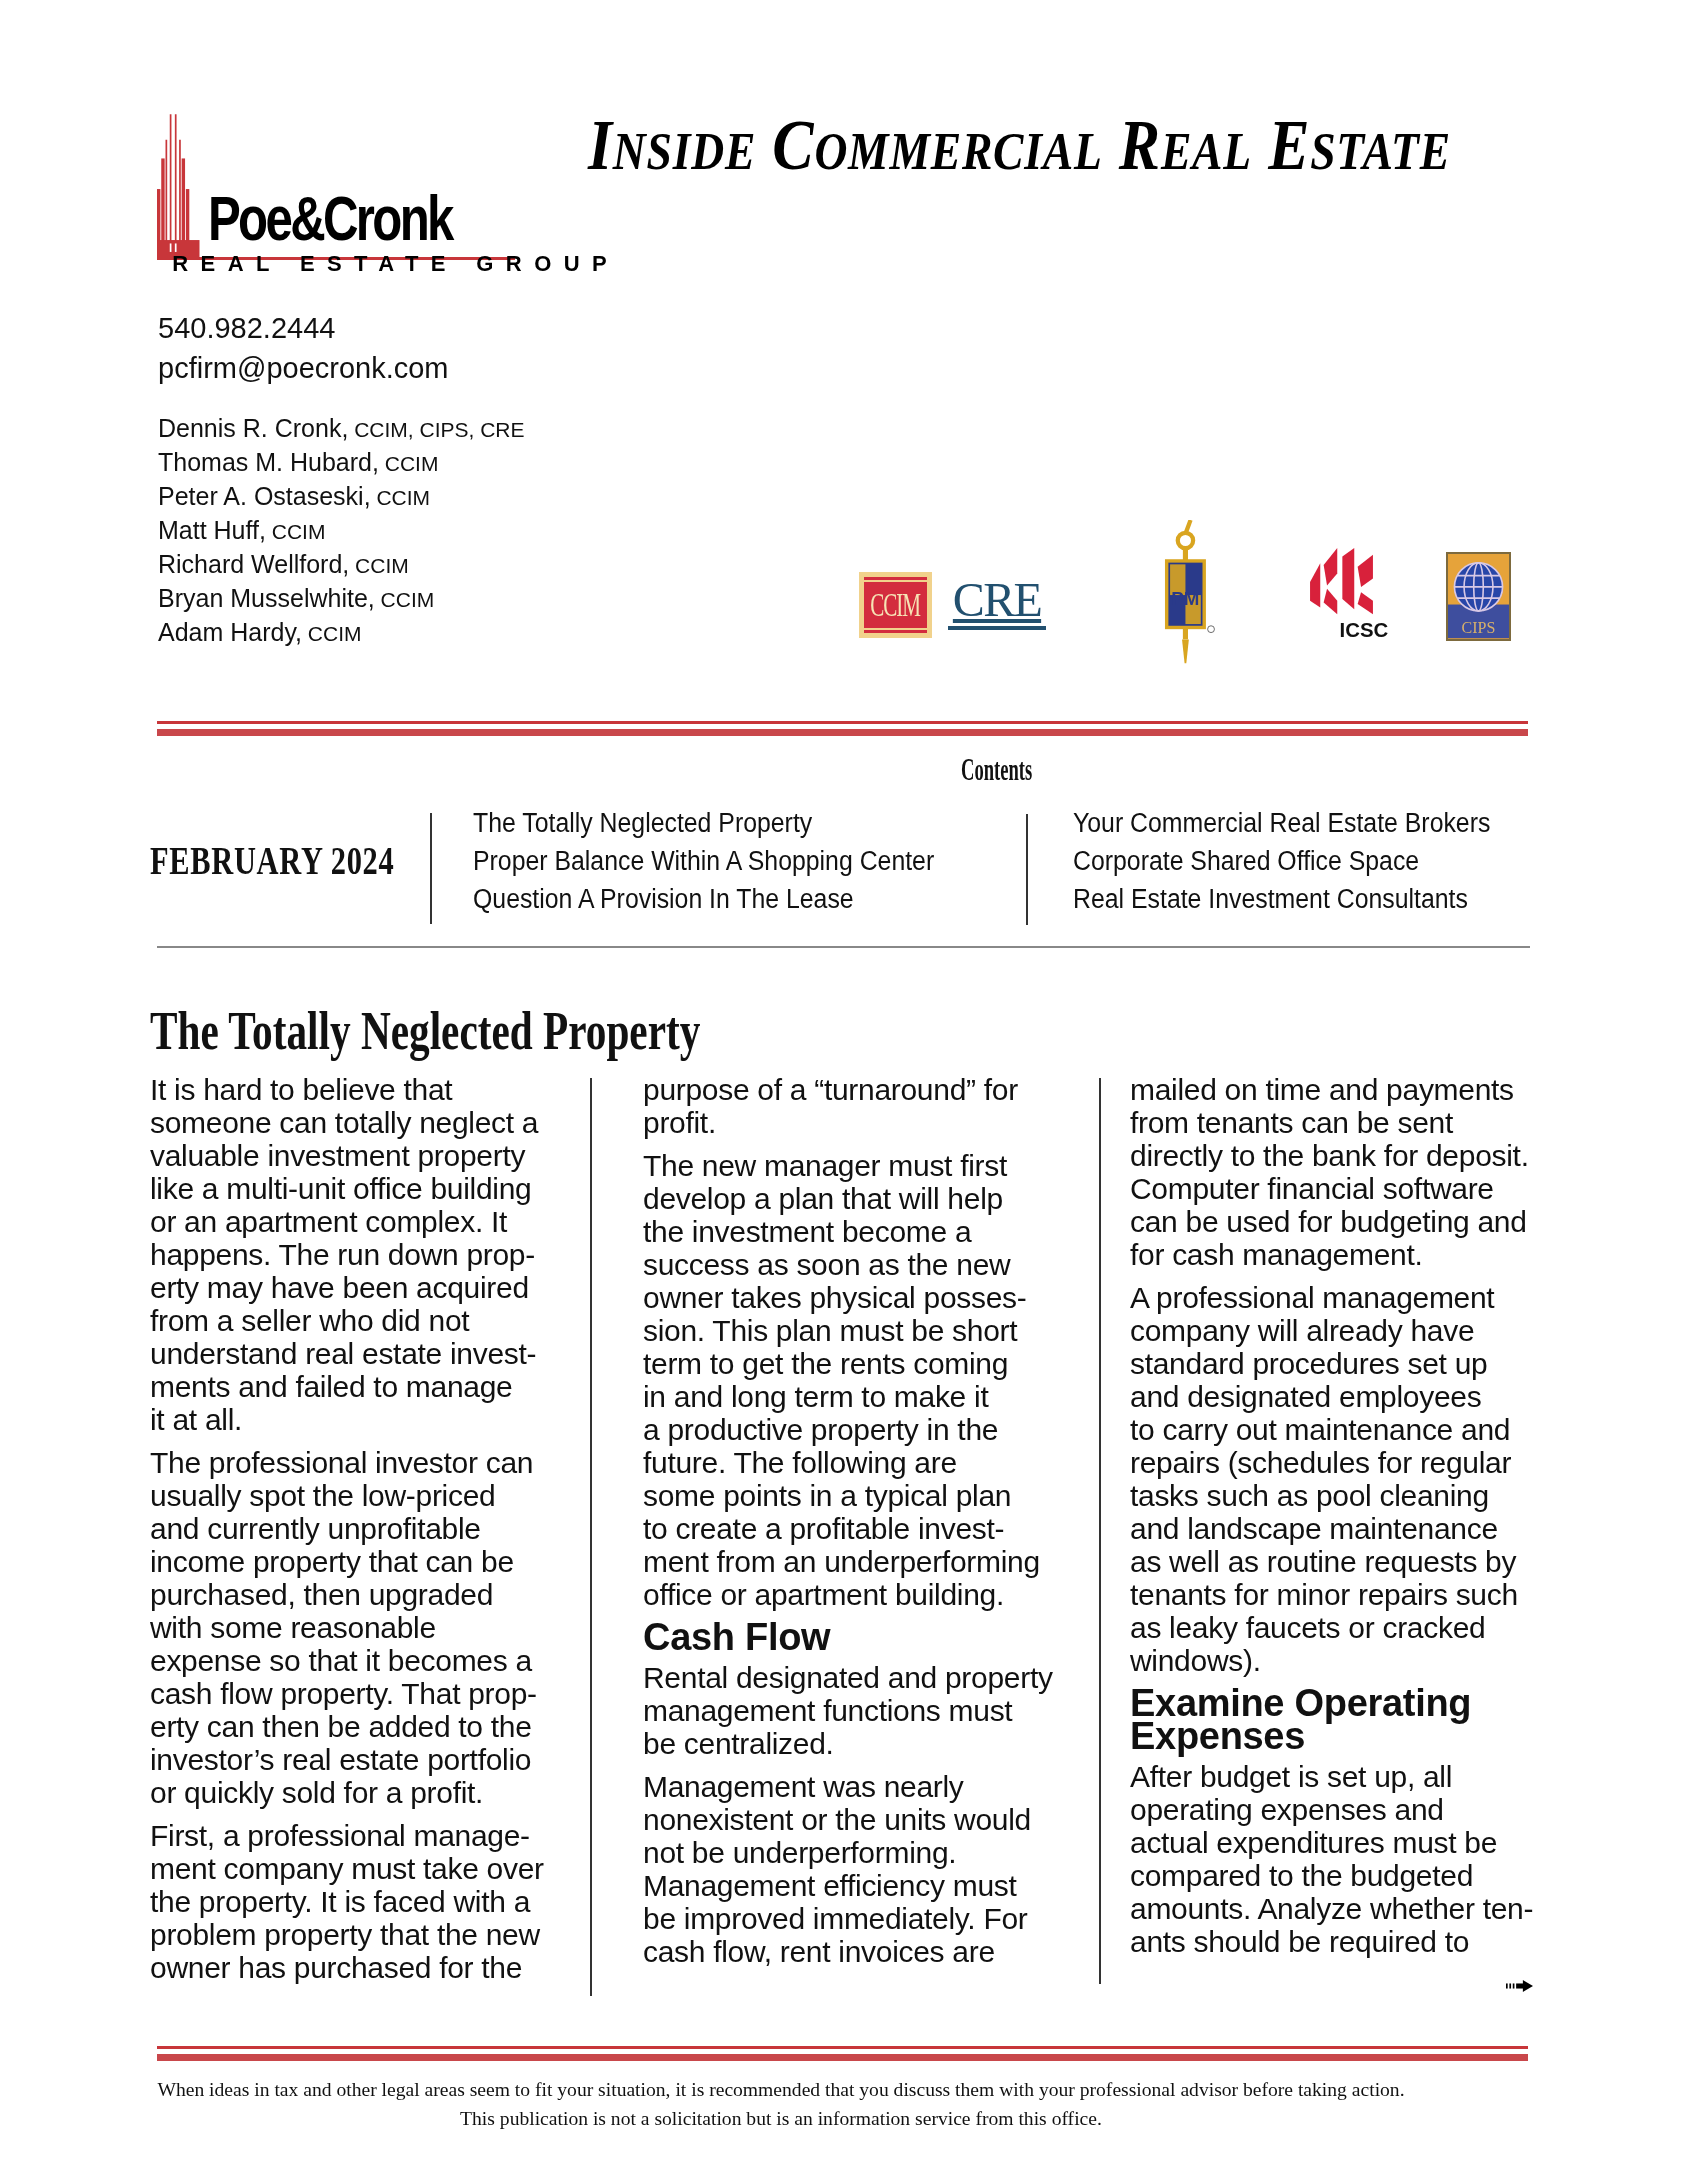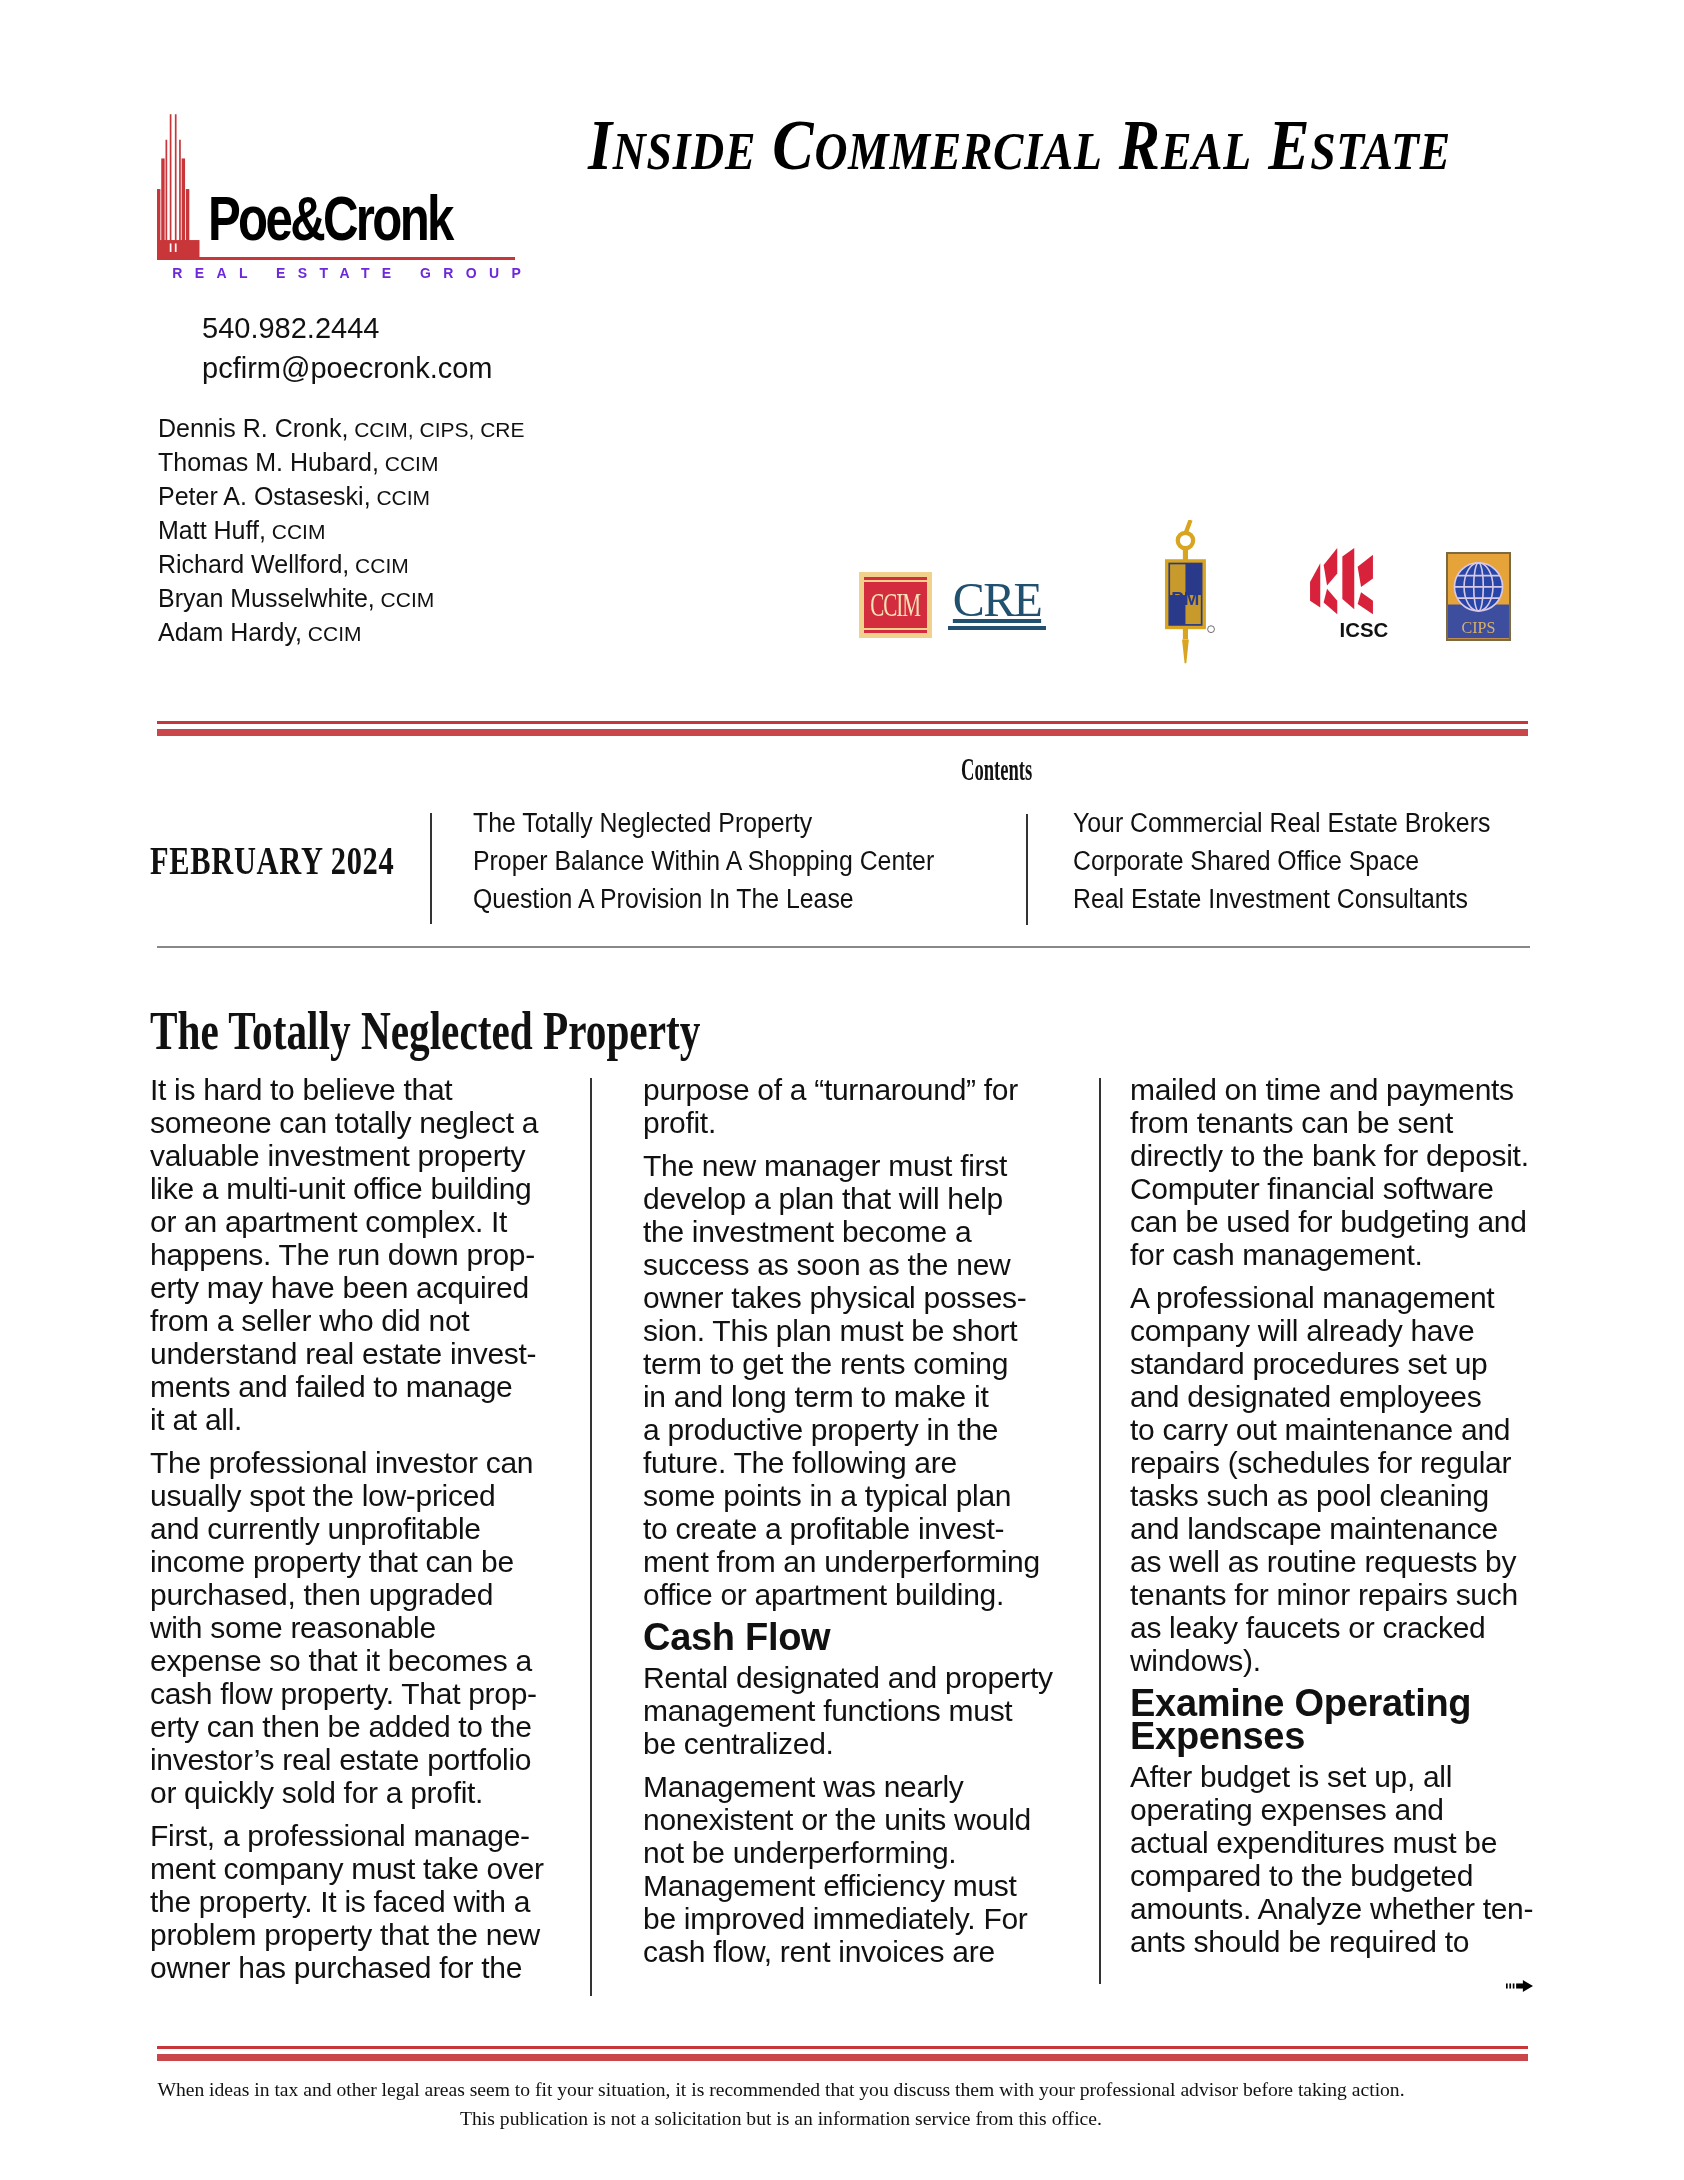--- a/index.html
+++ b/index.html
@@ -3,28 +3,28 @@
 <meta charset="utf-8">
 <style>
   html, body { margin: 0; padding: 0; background: #ffffff; }
   body { width: 1685px; height: 2181px; position: relative; overflow: hidden; color: #111; font-family: "Liberation Sans", sans-serif; }
 
   
   .logo { position: absolute; left: 157px; top: 114px; width: 366px; height: 170px; }
   .logo-tower { position: absolute; left: 0; top: 0; width: 51px; height: 145px; }
   .logo-word { position: absolute; left: 51px; top: 73px; font-family: "Liberation Sans", sans-serif; font-weight: bold; font-size: 63px; letter-spacing: -3.4px; transform: scaleX(0.78); transform-origin: left top; color: #000; line-height: 1; white-space: nowrap; }
   .logo-rule { position: absolute; left: 0; top: 143px; width: 358px; height: 3.4px; background: #c8363a; }
-  .logo-sub { position: absolute; left: 15.3px; top: 151px; font-family: "Liberation Sans", sans-serif; font-weight: bold; font-size: 14px; letter-spacing: 12.4px; color: #6d28d9; white-space: nowrap; }
+  .logo-sub { position: absolute; left: 15.3px; top: 137px; font-family: "Liberation Sans", sans-serif; font-weight: bold; font-size: 22px; letter-spacing: 12.4px; color: #000000; white-space: nowrap; }
 
   
   .masthead { position: absolute; left: 588px; top: 109px; font-family: "Liberation Serif", serif; font-style: italic; font-weight: bold; font-size: 72px; color: #000; white-space: nowrap; transform: scaleX(0.86); transform-origin: left top; line-height: 1; letter-spacing: 0.9px; }
   .masthead .sc { font-size: 53px; }
 
   
-  .contact { position: absolute; left: 158px; top: 308px; font-size: 29px; line-height: 40px; margin-left: 44px; }
+  .contact { position: absolute; left: 158px; top: 308px; font-size: 29px; line-height: 40px; }
   .staff { position: absolute; left: 158px; top: 412px; font-size: 25px; line-height: 33px; }
   .staff .cred { font-size: 21px; }
 
   
   .badges { position: absolute; left: 0; top: 0; }
   .badge { position: absolute; }
   .b-ccim { left: 859px; top: 572px; width: 73px; height: 66px; background: #d32c3e; border: 5.1px solid #f1d28c; box-sizing: border-box; display: flex; align-items: center; justify-content: center; }
   .b-ccim span { font-family: "Liberation Serif", serif; color: #f6e3b5; font-size: 34px; transform: scaleX(0.62); letter-spacing: -1.7px; }
   .b-ccim:before, .b-ccim:after { content: ""; position: absolute; left: 0; right: 0; height: 1.7px; background: #f1d28c; }
   .b-ccim:before { top: 3.4px; } .b-ccim:after { bottom: 3.4px; }

